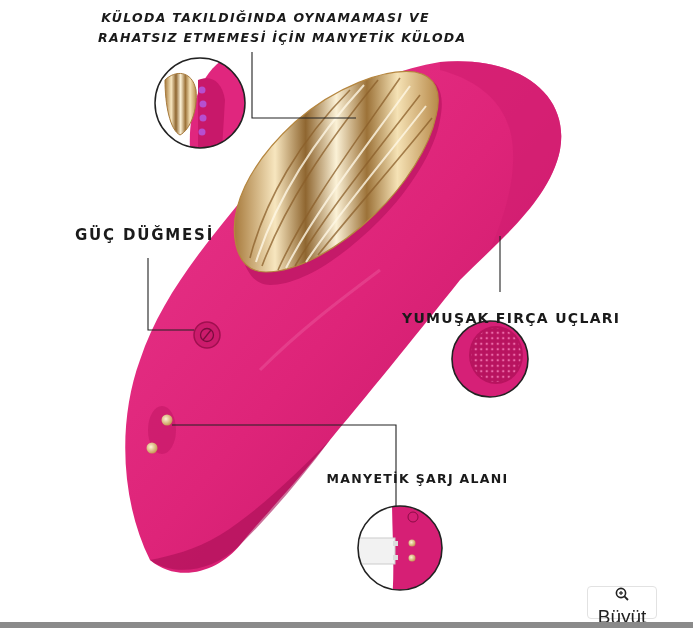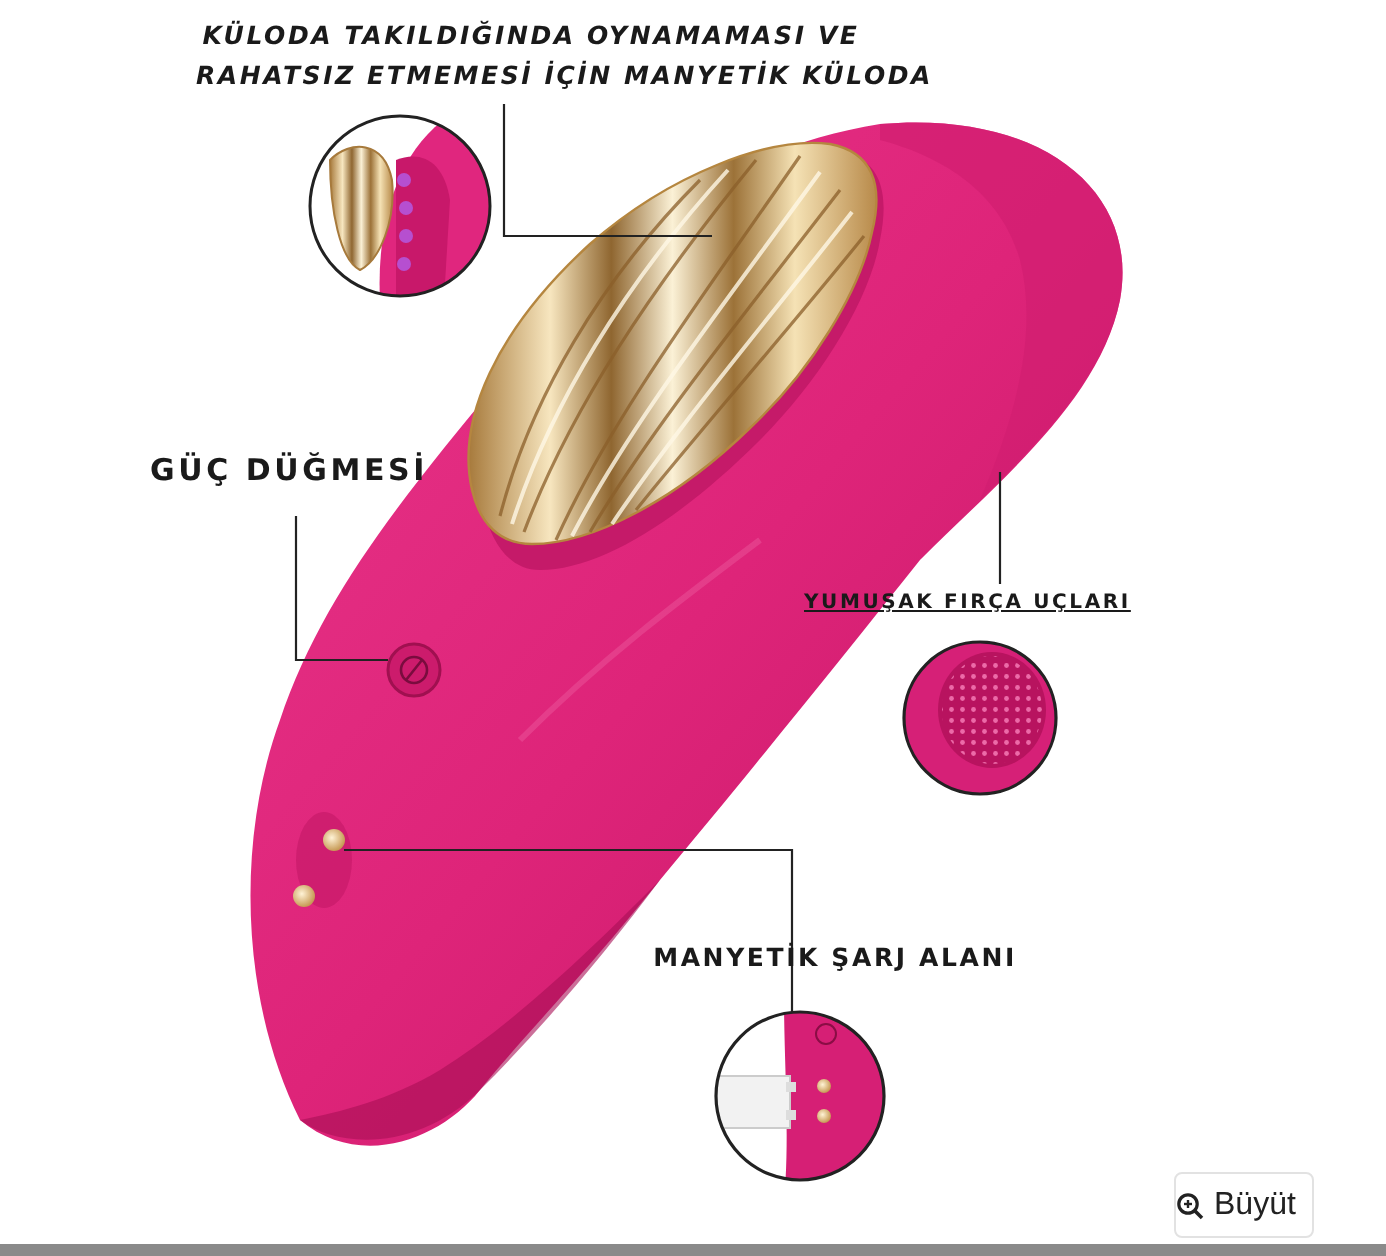--- a/index.html
+++ b/index.html
@@ -1,21 +1,21 @@
 <!DOCTYPE html>
 <html><head>
 <meta charset="utf-8">
 <style>
   html, body { margin:0; padding:0; background:#ffffff; }
   body { width:693px; height:628px; position:relative; overflow:hidden; font-family:"DejaVu Sans", sans-serif; }
   .stage { position:absolute; left:0; top:0; width:693px; height:622px; background:#ffffff; }
   .label { position:absolute; font-weight:bold; color:#1a1a1a; letter-spacing:1.3px; font-size:12.5px; line-height:20px; white-space:nowrap; }
   .label.center { text-align:center; }
   .bottom-bar { position:absolute; left:0; top:622px; width:693px; height:6px; background:#8a8a8a; }
-  .zoom-btn { position:absolute; left:587px; top:586px; width:70px; height:33px; border:1px solid #e2e2e2; border-radius:4px; background:#fff; display:flex; align-items:center; justify-content:flex-start; gap:5px; box-sizing:border-box; cursor:pointer; font-family:"Liberation Sans", sans-serif; font-size:16px; color:#222; }
+  .zoom-btn { position:absolute; left:587px; top:586px; width:70px; height:33px; border:1px solid #e2e2e2; border-radius:4px; background:#fff; display:flex; align-items:center; justify-content:space-between; gap:5px; box-sizing:border-box; cursor:pointer; font-family:"Liberation Sans", sans-serif; font-size:19px; color:#222;flex-direction:column; }
   .zoom-btn svg { display:block; }
   svg.art { position:absolute; left:0; top:0; }
 </style>
 </head>
 <body>
 
 <div class="stage">
 
   <svg class="art" width="693" height="622" viewBox="0 0 693 622">
     <defs>
@@ -134,21 +134,21 @@
     </g>
   </svg>
 
   <div class="label center" style="left:98px; top:8px; width:335px;font-style:italic;">
     <div>KÜLODA TAKILDIĞINDA OYNAMAMASI VE</div>
     <div>RAHATSIZ ETMEMESİ İÇİN MANYETİK KÜLODA</div>
   </div>
 
   <div class="label" style="left:75px; top:225px; font-size:15px; letter-spacing:1.8px;">GÜÇ DÜĞMESİ</div>
 
-  <div class="label" style="left:402px; top:292px; font-size:10px;text-decoration:underline;">YUMUŞAK FIRÇA UÇLARI</div>
+  <div class="label" style="left:402px; top:308px; font-size:14px;">YUMUŞAK FIRÇA UÇLARI</div>
 
   <div class="label center" style="left:285px; top:469px; width:265px;">
     <div>MANYETİK ŞARJ ALANI</div>
   </div>
 
   <div class="zoom-btn">
     <span>
       <svg width="14" height="14" viewBox="0 0 14 14">
         <circle cx="6" cy="6" r="4.6" fill="none" stroke="#222" stroke-width="1.6"></circle>
         <line x1="9.4" y1="9.4" x2="13" y2="13" stroke="#222" stroke-width="1.8"></line>

